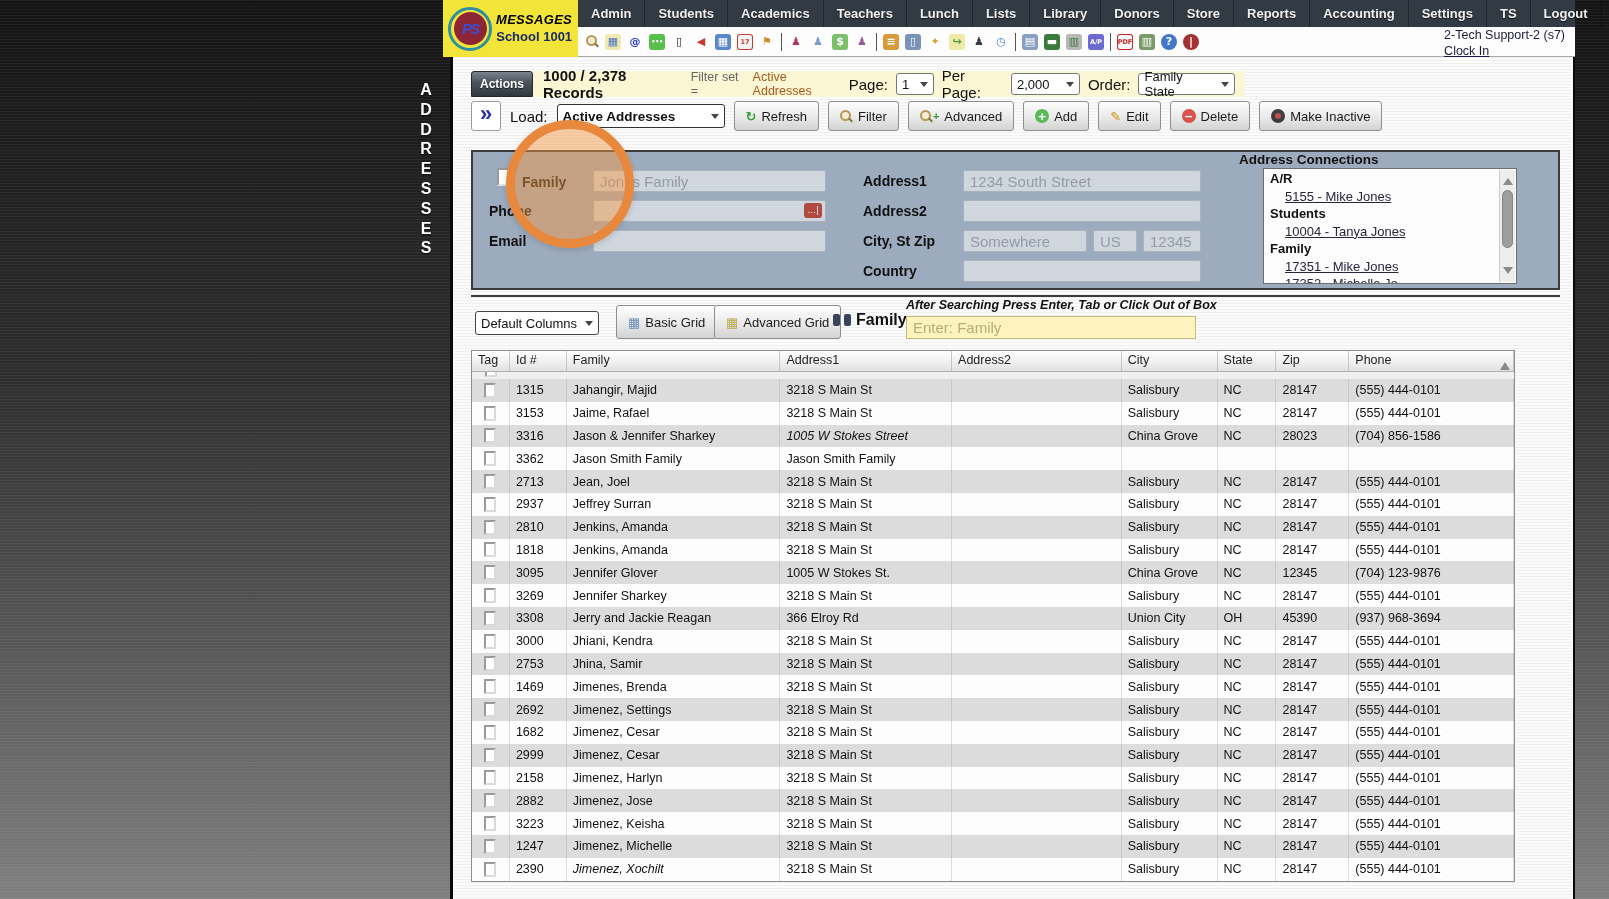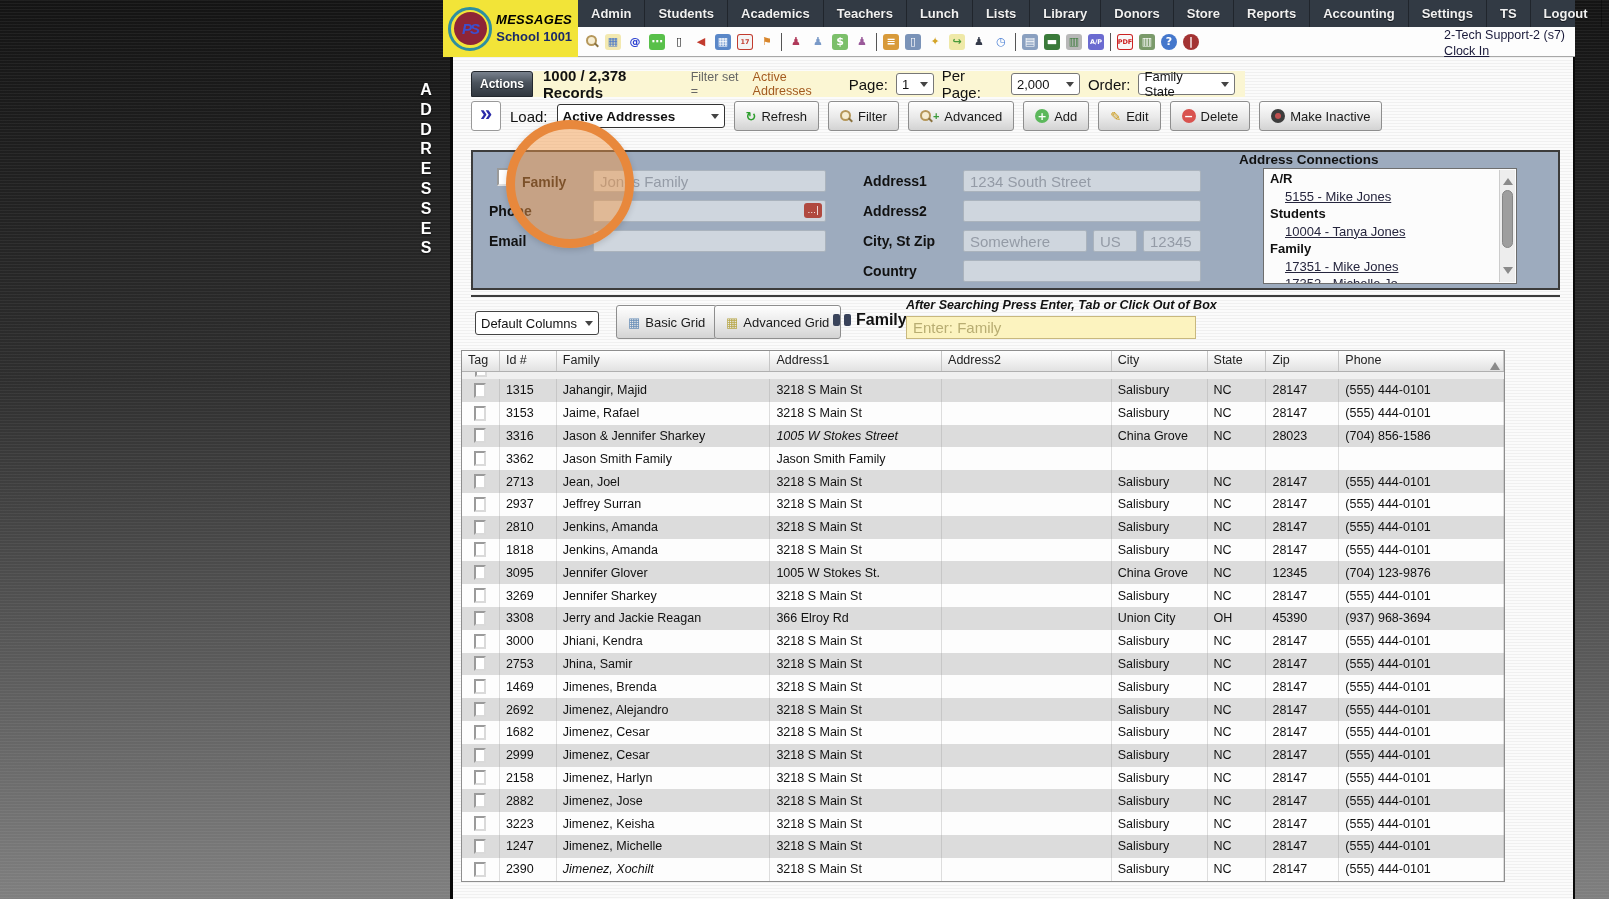--- a/index.html
+++ b/index.html
@@ -74,21 +74,21 @@
   #advanced-grid-btn{position:absolute;left:243px;top:2px;height:34px;}
   #binoc-wrap{position:absolute;left:362px;top:8px;display:flex;align-items:center;gap:5px;}
   .binoc{position:relative;width:18px;height:12px;flex:none;}
   .binoc::before,.binoc::after{content:'';position:absolute;top:0;width:7px;height:12px;background:#39435a;border-radius:2px;}
   .binoc::before{left:0;} .binoc::after{right:0;}
   #quick-search-label{font-weight:bold;font-size:16px;color:#111;}
   #search-hint{position:absolute;left:435px;top:-5px;font-style:italic;font-weight:bold;font-size:12.5px;color:#111;}
   #quick-search-input{position:absolute;left:435px;top:13px;width:290px;height:23px;background:#fcf3bf;border:1px solid #c8b87e;font-size:15px;color:#6b6340;padding:0 6px;}
   #quick-search-input::placeholder{color:#b8ad72;opacity:1;}
   
-  #grid-table{position:absolute;left:8px;top:293px;width:1044px;border:1px solid #8e8e8e;background:#fff;}
+  #grid-table{position:absolute;left:18px;top:293px;width:1044px;border:1px solid #8e8e8e;background:#fff;}
   #table-header{display:flex;height:21px;background:linear-gradient(#ffffff,#e2e2e2);border-bottom:1px solid #b0b0b0;position:relative;}
   .th{padding:2px 0 0 6px;font-size:12.5px;color:#222;border-right:1px solid #c6c6c6;overflow:hidden;white-space:nowrap;cursor:pointer;}
   #sort-arrow{position:absolute;right:4px;top:6px;width:0;height:0;border:5px solid transparent;border-bottom:8px solid #8a8a8a;}
   #stub-row{height:7px;background:#f0f0f0;overflow:hidden;display:flex;}
   #stub-row .cb{margin:-10px 0 0 13px;}
   .tr{display:flex;height:22.8px;align-items:center;cursor:pointer;}
   .tr.odd{background:#dcdcdc;}
   .tr.even{background:#fdfdfd;}
   .td{font-size:12.5px;color:#111;padding-left:6px;border-right:1px solid rgba(160,160,160,.35);white-space:nowrap;overflow:hidden;height:100%;display:flex;align-items:center;}
   .td.tag{justify-content:center;padding-left:0;}
@@ -500,21 +500,21 @@
             <div class="td" style="width: 96px;">Salisbury</div>
             <div class="td" style="width: 59px;">NC</div>
             <div class="td" style="width: 73px;">28147</div>
             <div class="td" style="width: 165px;">(555) 444-0101</div>
           </div>
           <div class="tr odd">
             <div class="td tag" style="width: 38px;">
               <span class="cb"></span>
             </div>
             <div class="td" style="width: 57px;">2692</div>
-            <div class="td" style="width: 214px;">Jimenez, Alejandro</div>
+            <div class="td" style="width: 214px;">Jimenez, Settings</div>
             <div class="td" style="width: 172px;">3218 S Main St</div>
             <div class="td" style="width: 170px;"></div>
             <div class="td" style="width: 96px;">Salisbury</div>
             <div class="td" style="width: 59px;">NC</div>
             <div class="td" style="width: 73px;">28147</div>
             <div class="td" style="width: 165px;">(555) 444-0101</div>
           </div>
           <div class="tr even">
             <div class="td tag" style="width: 38px;">
               <span class="cb"></span>

